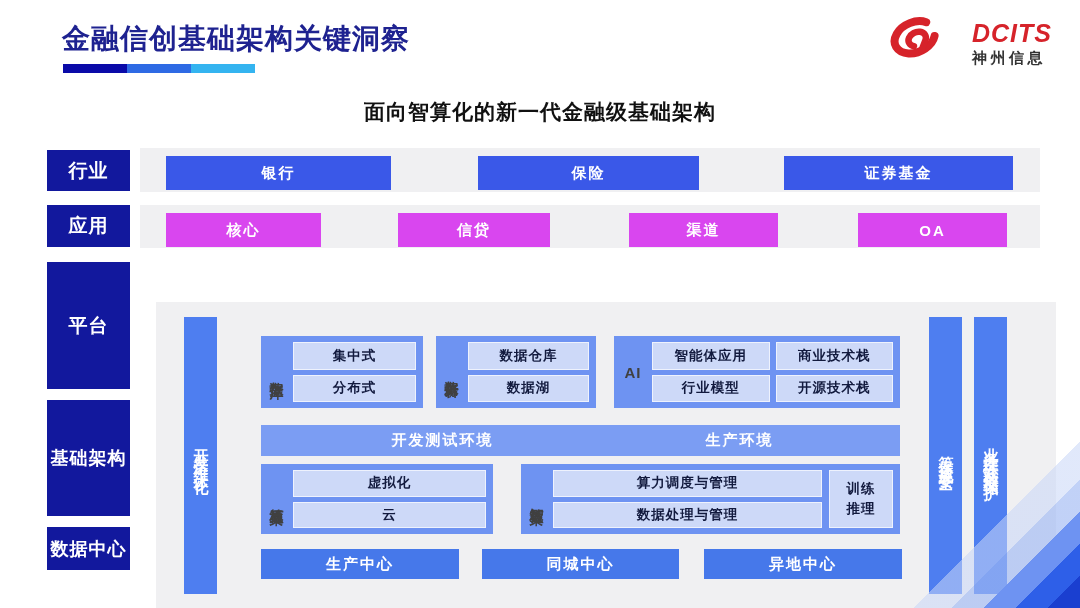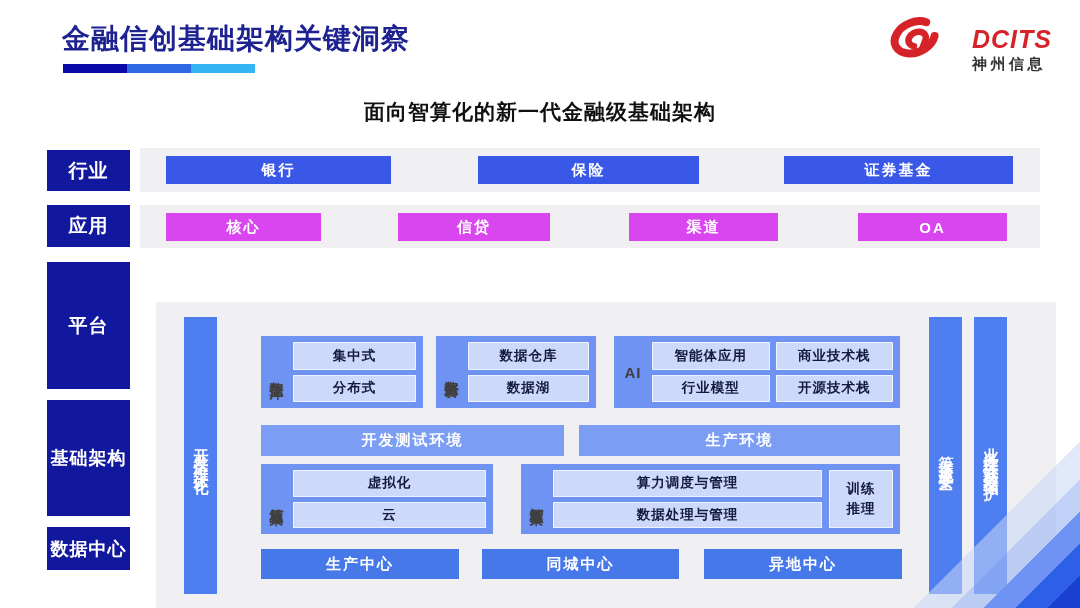--- a/index.html
+++ b/index.html
@@ -14,21 +14,21 @@
   .page-title {
     left:62px; top:20px; font-size:28px; font-weight:700;
     color:#1e2290; letter-spacing:1px;
   }
   .title-underline { left:63px; top:64px; display:flex; }
   .title-underline span { width:64px; height:9px; display:block; }
   .seg1 { background:#0a0aa8; }
   .seg2 { background:#2e6ae4; }
   .seg3 { background:#34b4f0; }
 
-  .logo { right:28px; top:14px; display:flex; align-items:flex-end; gap:24px; }
+  .logo { right:28px; top:14px; display:flex; align-items:center; gap:24px; }
   .logo-texts { display:flex; flex-direction:column; line-height:1.1; }
   .logo-brand { color:#d6232a; font-size:25px; font-weight:800; font-style:italic; letter-spacing:1px; }
   .logo-company { color:#333333; font-size:15px; font-weight:700; letter-spacing:3.5px; margin-top:2px; }
 
   .subtitle {
     left:0; top:98px; width:1080px; text-align:center;
     font-size:21px; font-weight:700; color:#111111; letter-spacing:1px;
   }
 
   
@@ -43,21 +43,21 @@
   .rail-infrastructure  { top:400px; height:116px; font-size:18px; }
   .rail-datacenter      { top:527px; height:43px; font-size:18px; }
 
   
   .strip { left:140px; width:900px; background:#f0f0f2; }
   .strip-industry    { top:148px; height:44px; }
   .strip-application { top:205px; height:43px; }
   .main-panel        { left:156px; top:260px; width:900px; height:308px; background:#f0f0f2;margin-top:42px; }
 
   .pill {
-    position:absolute; top:8px; height:28px; color:#ffffff;
+    position:absolute; top:8px; height:34px; color:#ffffff;
     display:flex; align-items:center; justify-content:center;
     font-size:15px; font-weight:700; letter-spacing:2px;
   }
   .pill-primary   { background:#3a58e8; }
   .pill-secondary { background:#d946ef; }
 
   
   .vtext { writing-mode:vertical-rl; text-orientation:mixed; }
 
   .devops-bar {
@@ -94,21 +94,21 @@
   .grp-ai .group-label { font-size:15px; width:24px; }
   .group-grid {
     flex:1; display:grid; grid-template-columns:1fr 1fr;
     grid-template-rows:1fr 1fr; gap:5px 6px;
   }
   .env-bar {
     top:123px; height:31px; background:#7b9df3; color:#fff;
     display:flex; align-items:center; justify-content:center;
     font-size:15px; font-weight:700; letter-spacing:2px;
   }
-  .env-dev  { left:105px; width:303px; }
+  .env-dev  { left:105px; width:303px;padding-left:30px; }
   .env-prod { left:423px; width:321px; }
 
   .grp-general { left:105px; top:162px; width:232px; height:70px; }
   .grp-smart   { left:365px; top:162px; width:379px; height:70px; }
   .train-box   { flex:0 0 64px; }
   .train-text  { display:inline-block; width:2.2em; line-height:1.45; text-align:center; }
 
   .center-btn {
     top:247px; height:30px; background:#4678ea; color:#fff;
     display:flex; align-items:center; justify-content:center;

